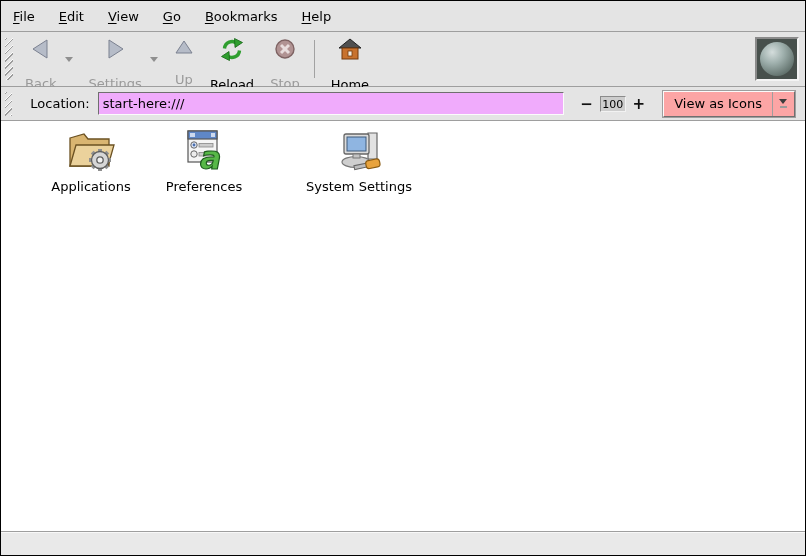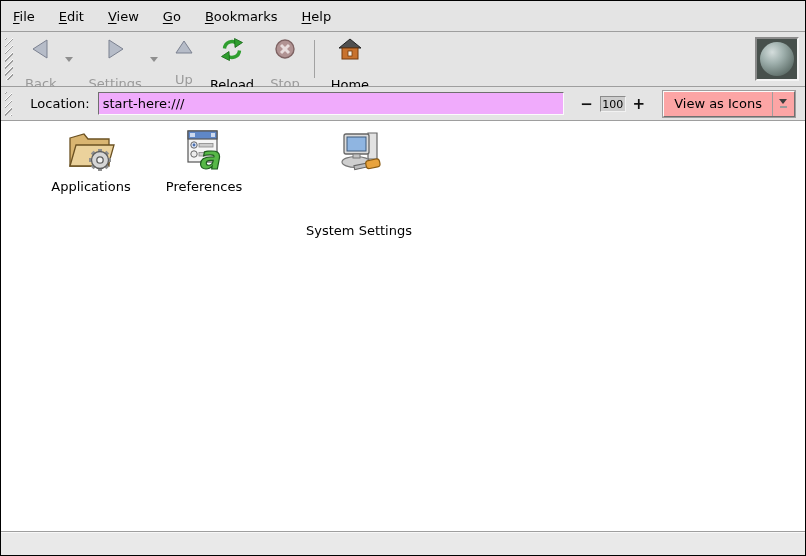--- a/index.html
+++ b/index.html
@@ -146,21 +146,21 @@
   }
   .desk-icon {
     position: absolute; top: 6px;
     display: flex; flex-direction: column; align-items: center;
     cursor: default;
   }
   .desk-icon .di-img { height: 46px; display: flex; align-items: flex-end; justify-content: center; }
   .desk-icon .di-label { font-size: 13px; color: #000; margin-top: 6px; white-space: nowrap; }
   .di-applications { left: 20px; width: 90px; margin-left: 25px; }
   .di-preferences { left: 158px; width: 90px; }
-  .di-system { left: 306px; width: 104px; gap: 44px; }
+  .di-system { left: 306px; width: 104px; }
 
   
   .statusbar {
     flex: 0 0 24px; height: 24px;
     background: #e9e9e9;
     border-top: 1px solid #9e9e9e;
     box-shadow: 0 1px 0 #f8f8f8 inset;
   }
 </style>
 </head>

